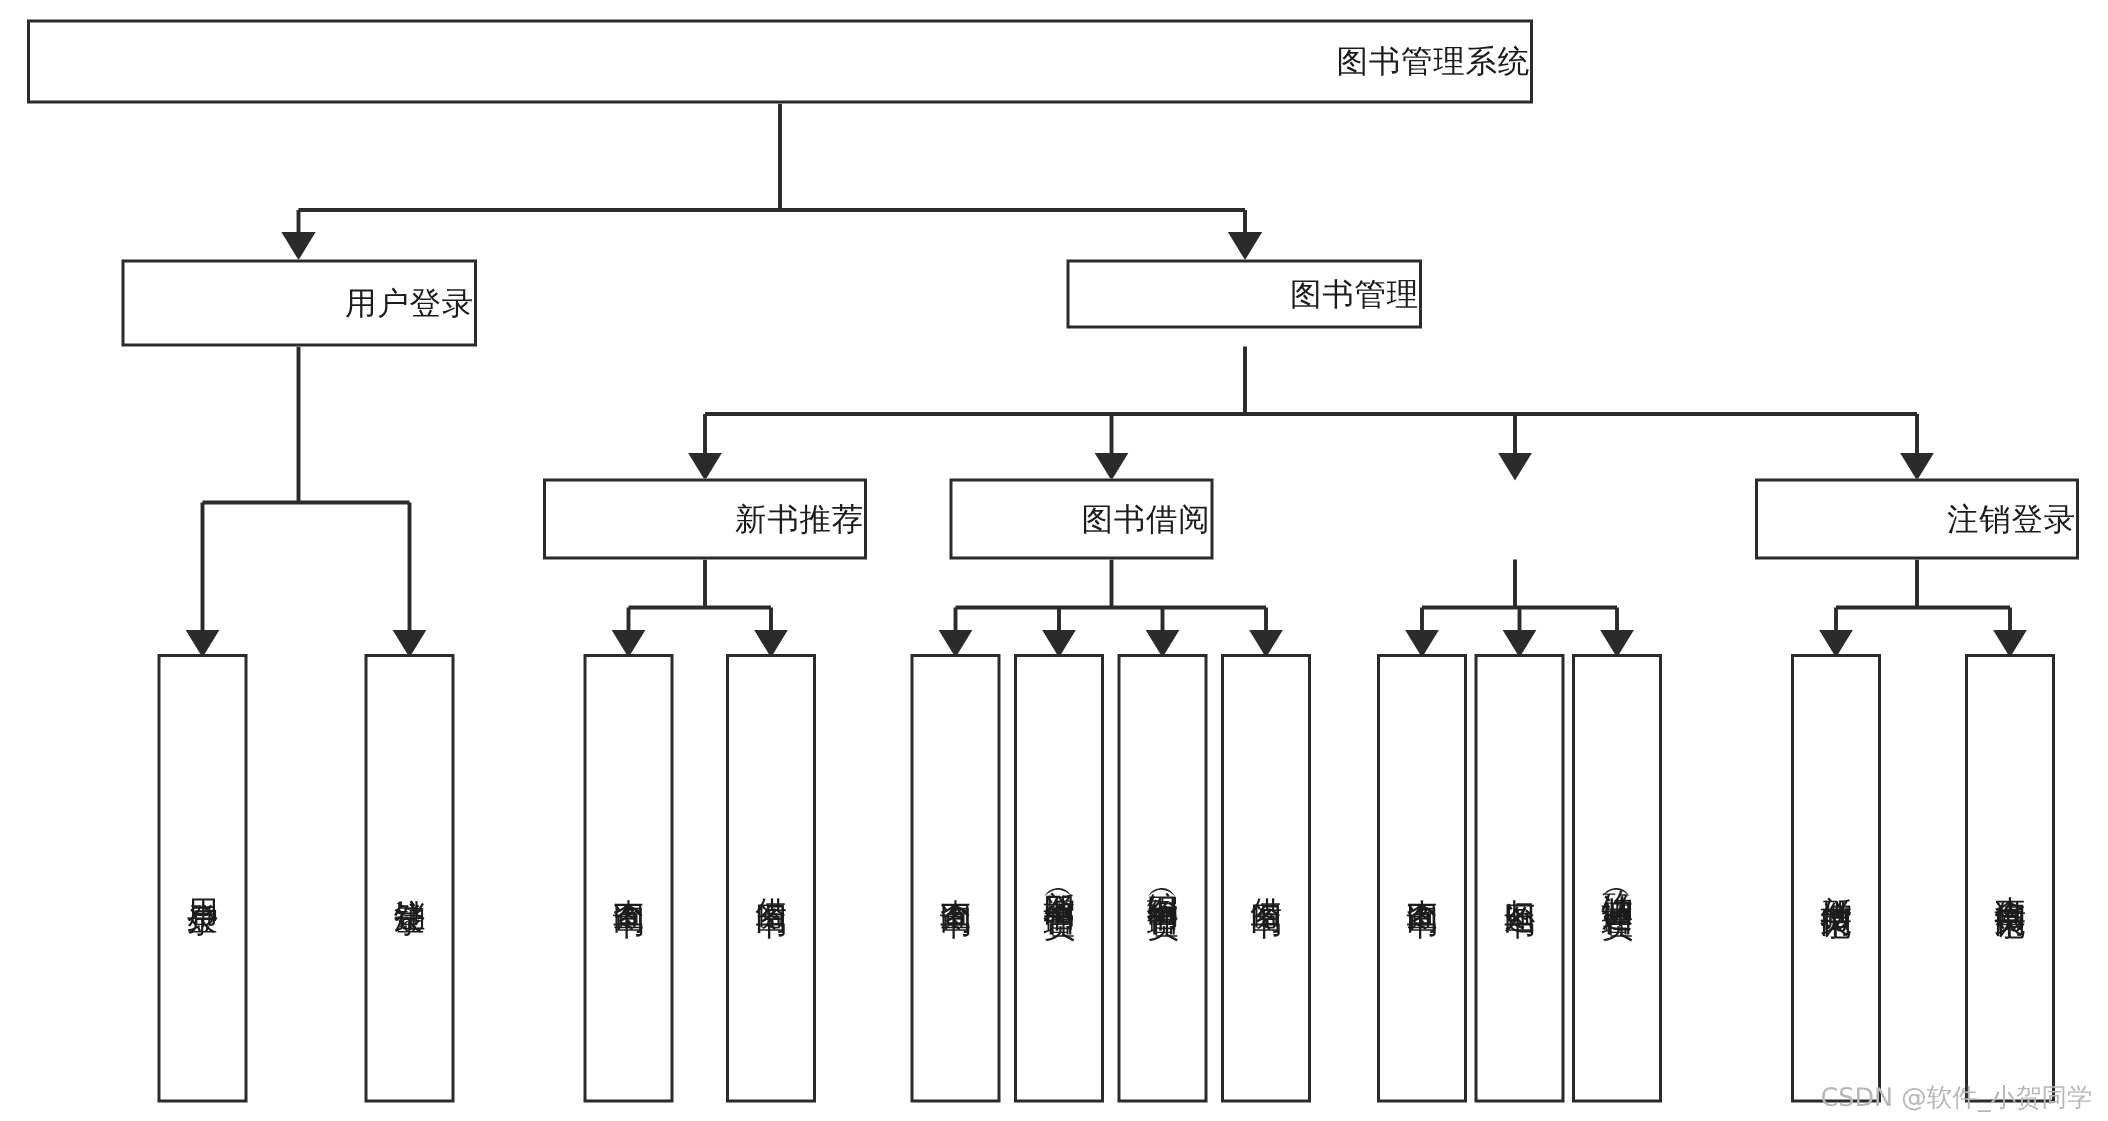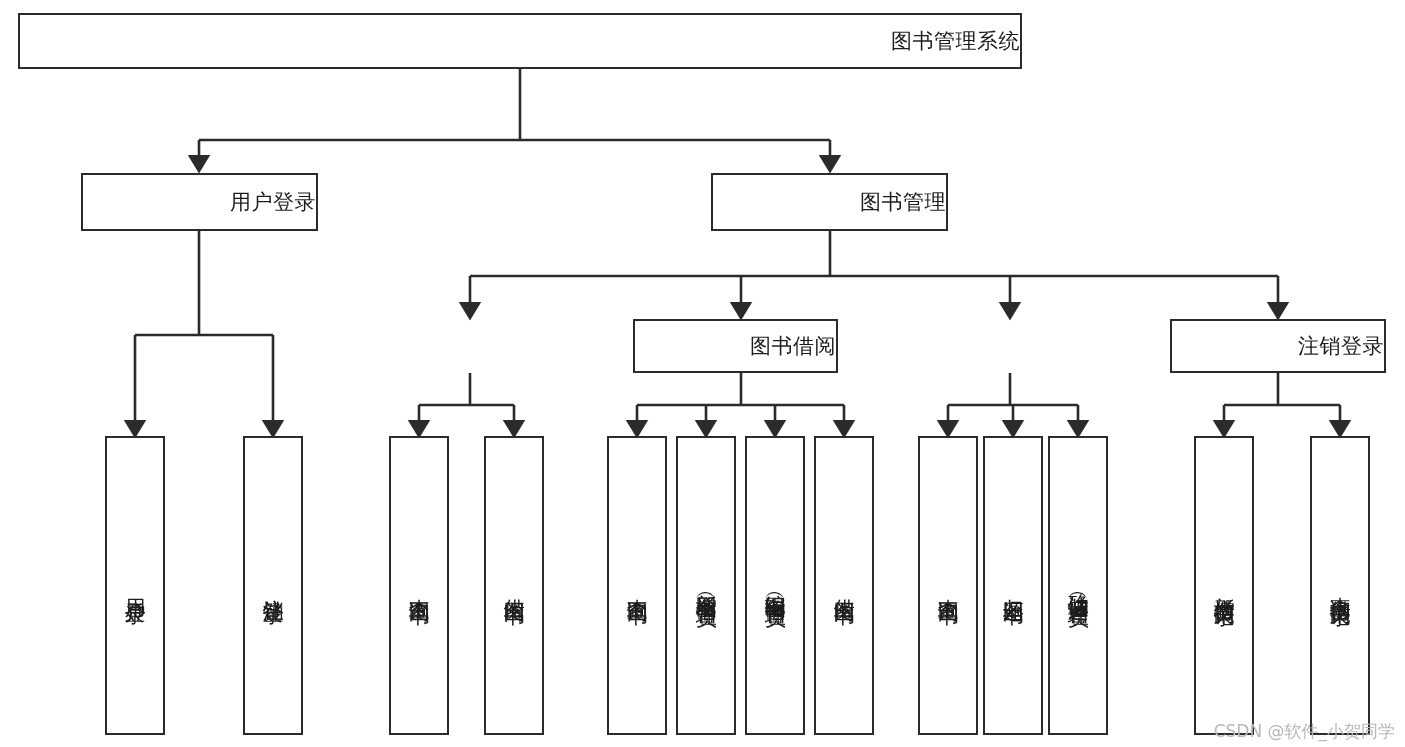--- a/index.html
+++ b/index.html
@@ -123,25 +123,28 @@
     </g>
   </svg>
 
   <div class="node horizontal" style="left: 18px; top: 13px; width: 1004px; height: 56px; border-color: rgb(43, 43, 43); background: rgb(255, 255, 255); color: rgb(28, 28, 28);">
     <span class="label">图书管理系统</span>
   </div>
 
   <div class="node horizontal" style="left: 81px; top: 173px; width: 237px; height: 58px; border-color: rgb(43, 43, 43); background: rgb(255, 255, 255); color: rgb(28, 28, 28);">
     <span class="label">用户登录</span>
   </div>
-  <div class="node horizontal" style="left: 711px; top: 173px; width: 237px; height: 58px; border-color: rgb(43, 43, 43); background: rgb(255, 255, 255); color: rgb(28, 28, 28);">
+  <div class="node horizontal" style="left: 711px; top: 173px; width: 237px; height: 46px; border-color: rgb(43, 43, 43); background: rgb(255, 255, 255); color: rgb(28, 28, 28);">
     <span class="label">图书管理</span>
   </div>
 
-  <div class="node horizontal" style="left: 633px; top: 319px; width: 205px; height: 54px; border-color: rgb(43, 43, 43); background: rgb(255, 255, 255); color: rgb(28, 28, 28);">
+  <div class="node horizontal" style="left: 362px; top: 319px; width: 216px; height: 54px; border-color: rgb(43, 43, 43); background: rgb(255, 255, 255); color: rgb(28, 28, 28);">
+    <span class="label">新书推荐</span>
+  </div>
+  <div class="node horizontal" style="left: 633px; top: 319px; width: 176px; height: 54px; border-color: rgb(43, 43, 43); background: rgb(255, 255, 255); color: rgb(28, 28, 28);">
     <span class="label">图书借阅</span>
   </div>
   <div class="node horizontal" style="left: 1170px; top: 319px; width: 216px; height: 54px; border-color: rgb(43, 43, 43); background: rgb(255, 255, 255); color: rgb(28, 28, 28);">
     <span class="label">注销登录</span>
   </div>
 
   <div class="node vertical" style="left: 105px; top: 436px; width: 60px; height: 299px; border-color: rgb(43, 43, 43); background: rgb(255, 255, 255); color: rgb(28, 28, 28);">
     <span class="label">用户登录</span>
   </div>
   <div class="node vertical" style="left: 243px; top: 436px; width: 60px; height: 299px; border-color: rgb(43, 43, 43); background: rgb(255, 255, 255); color: rgb(28, 28, 28);">

